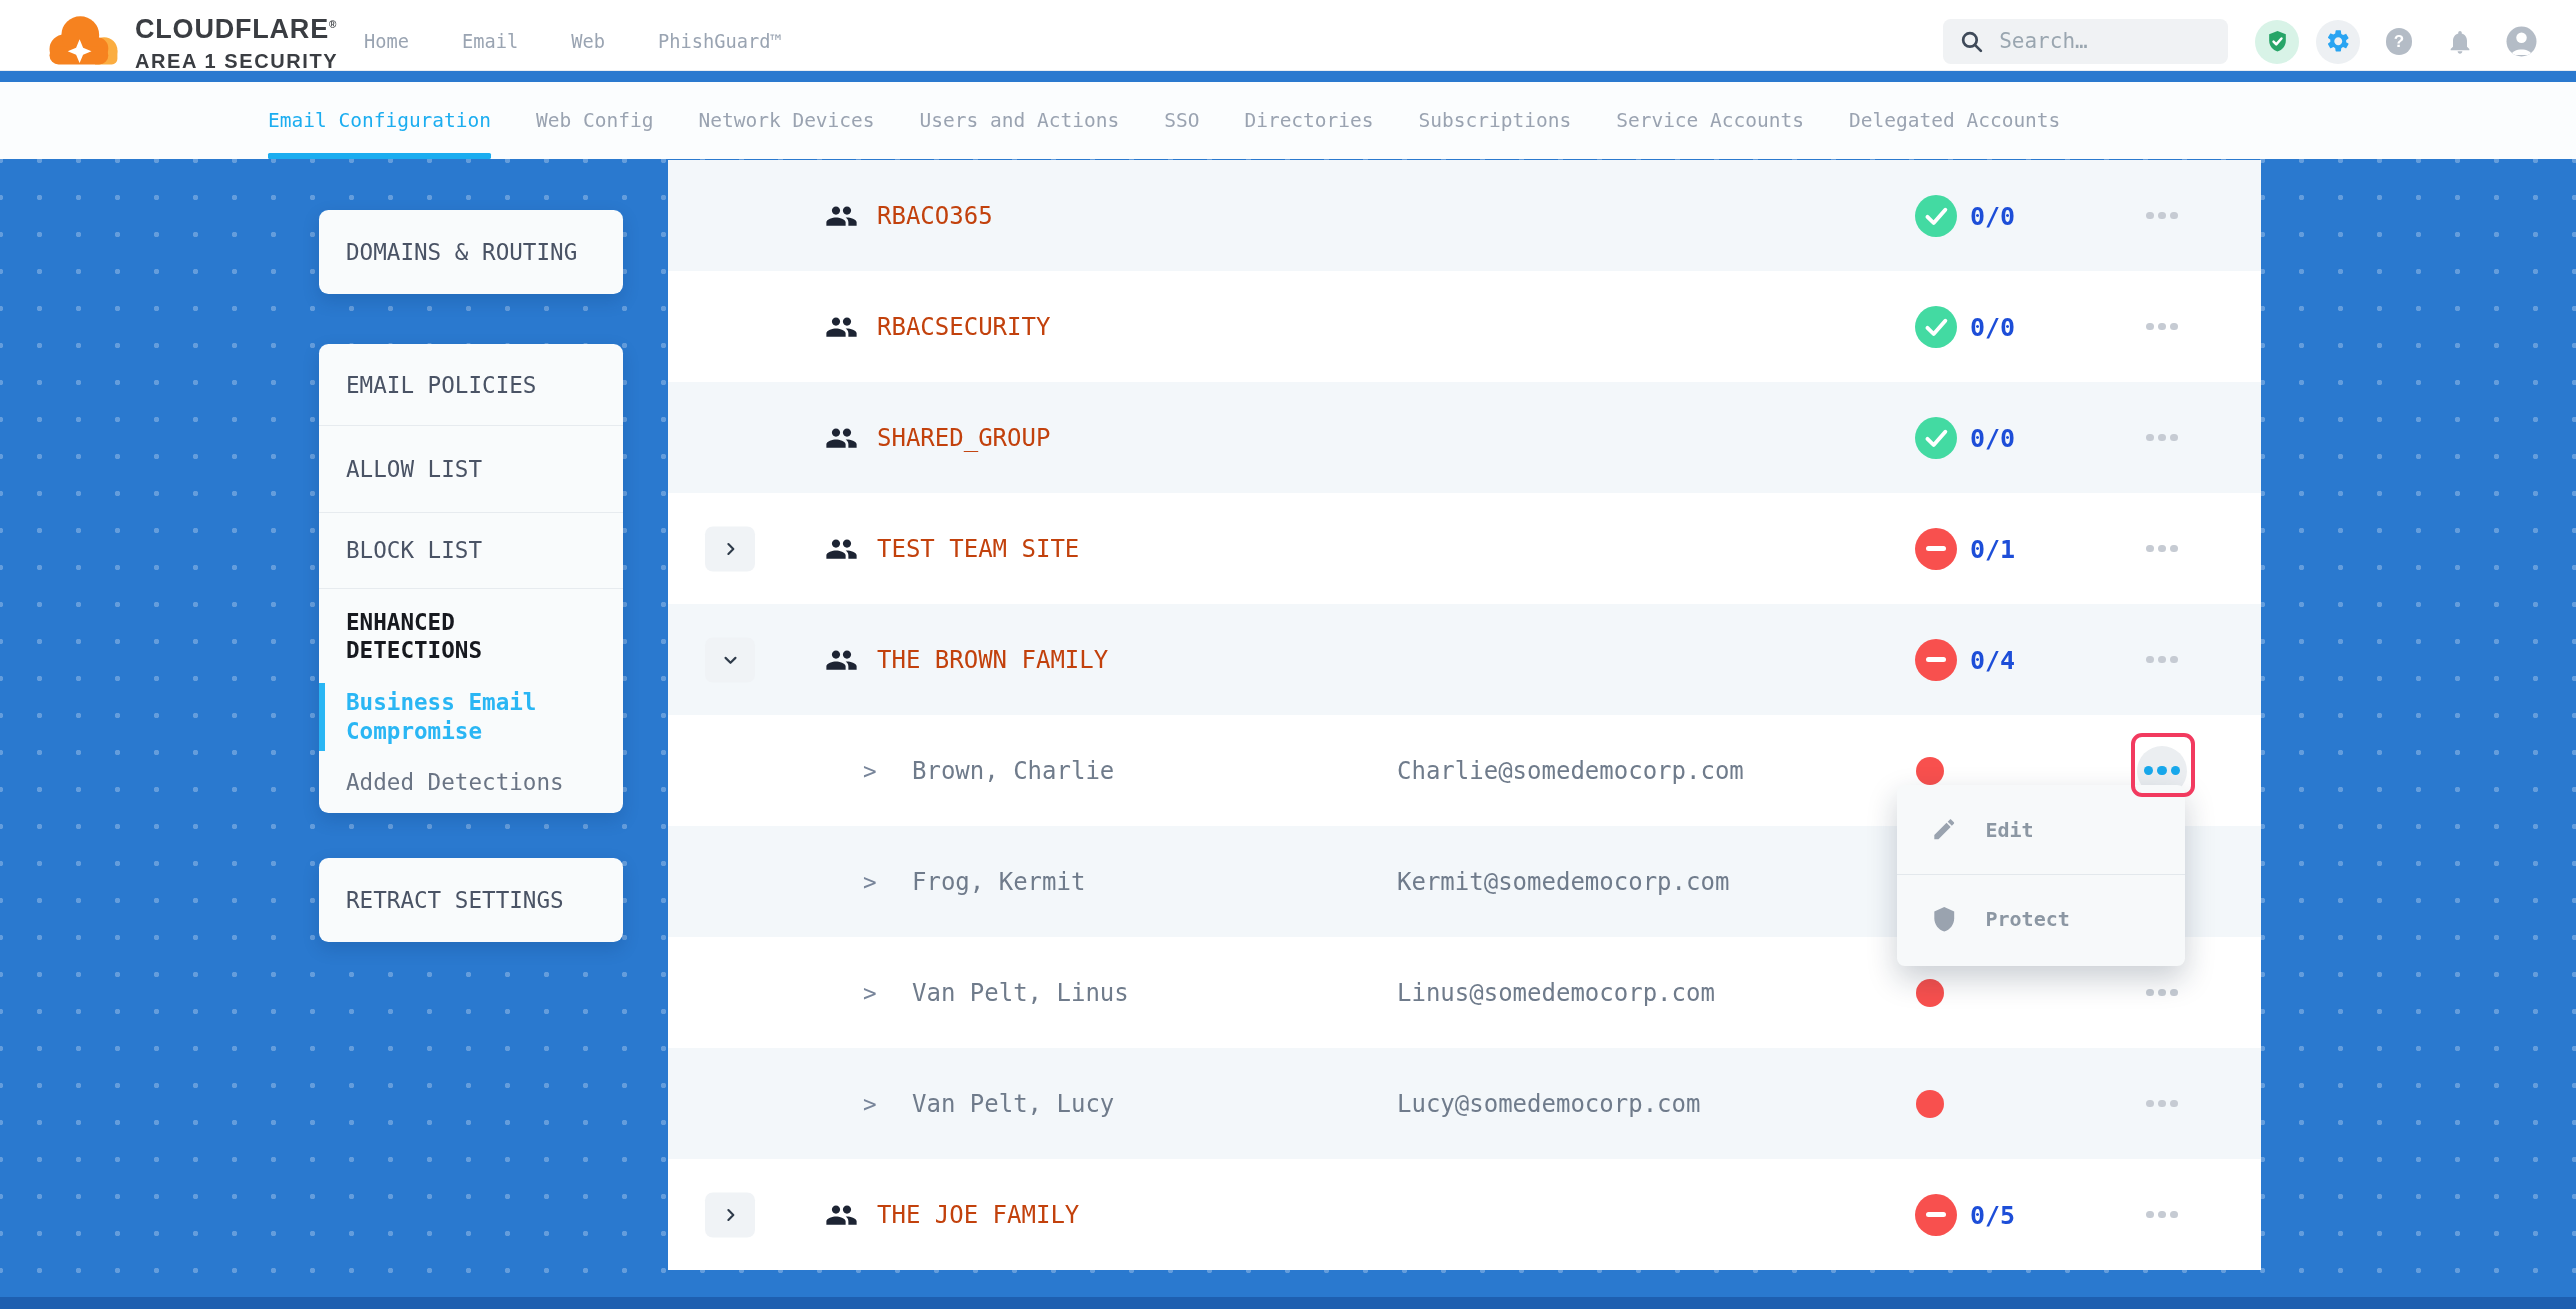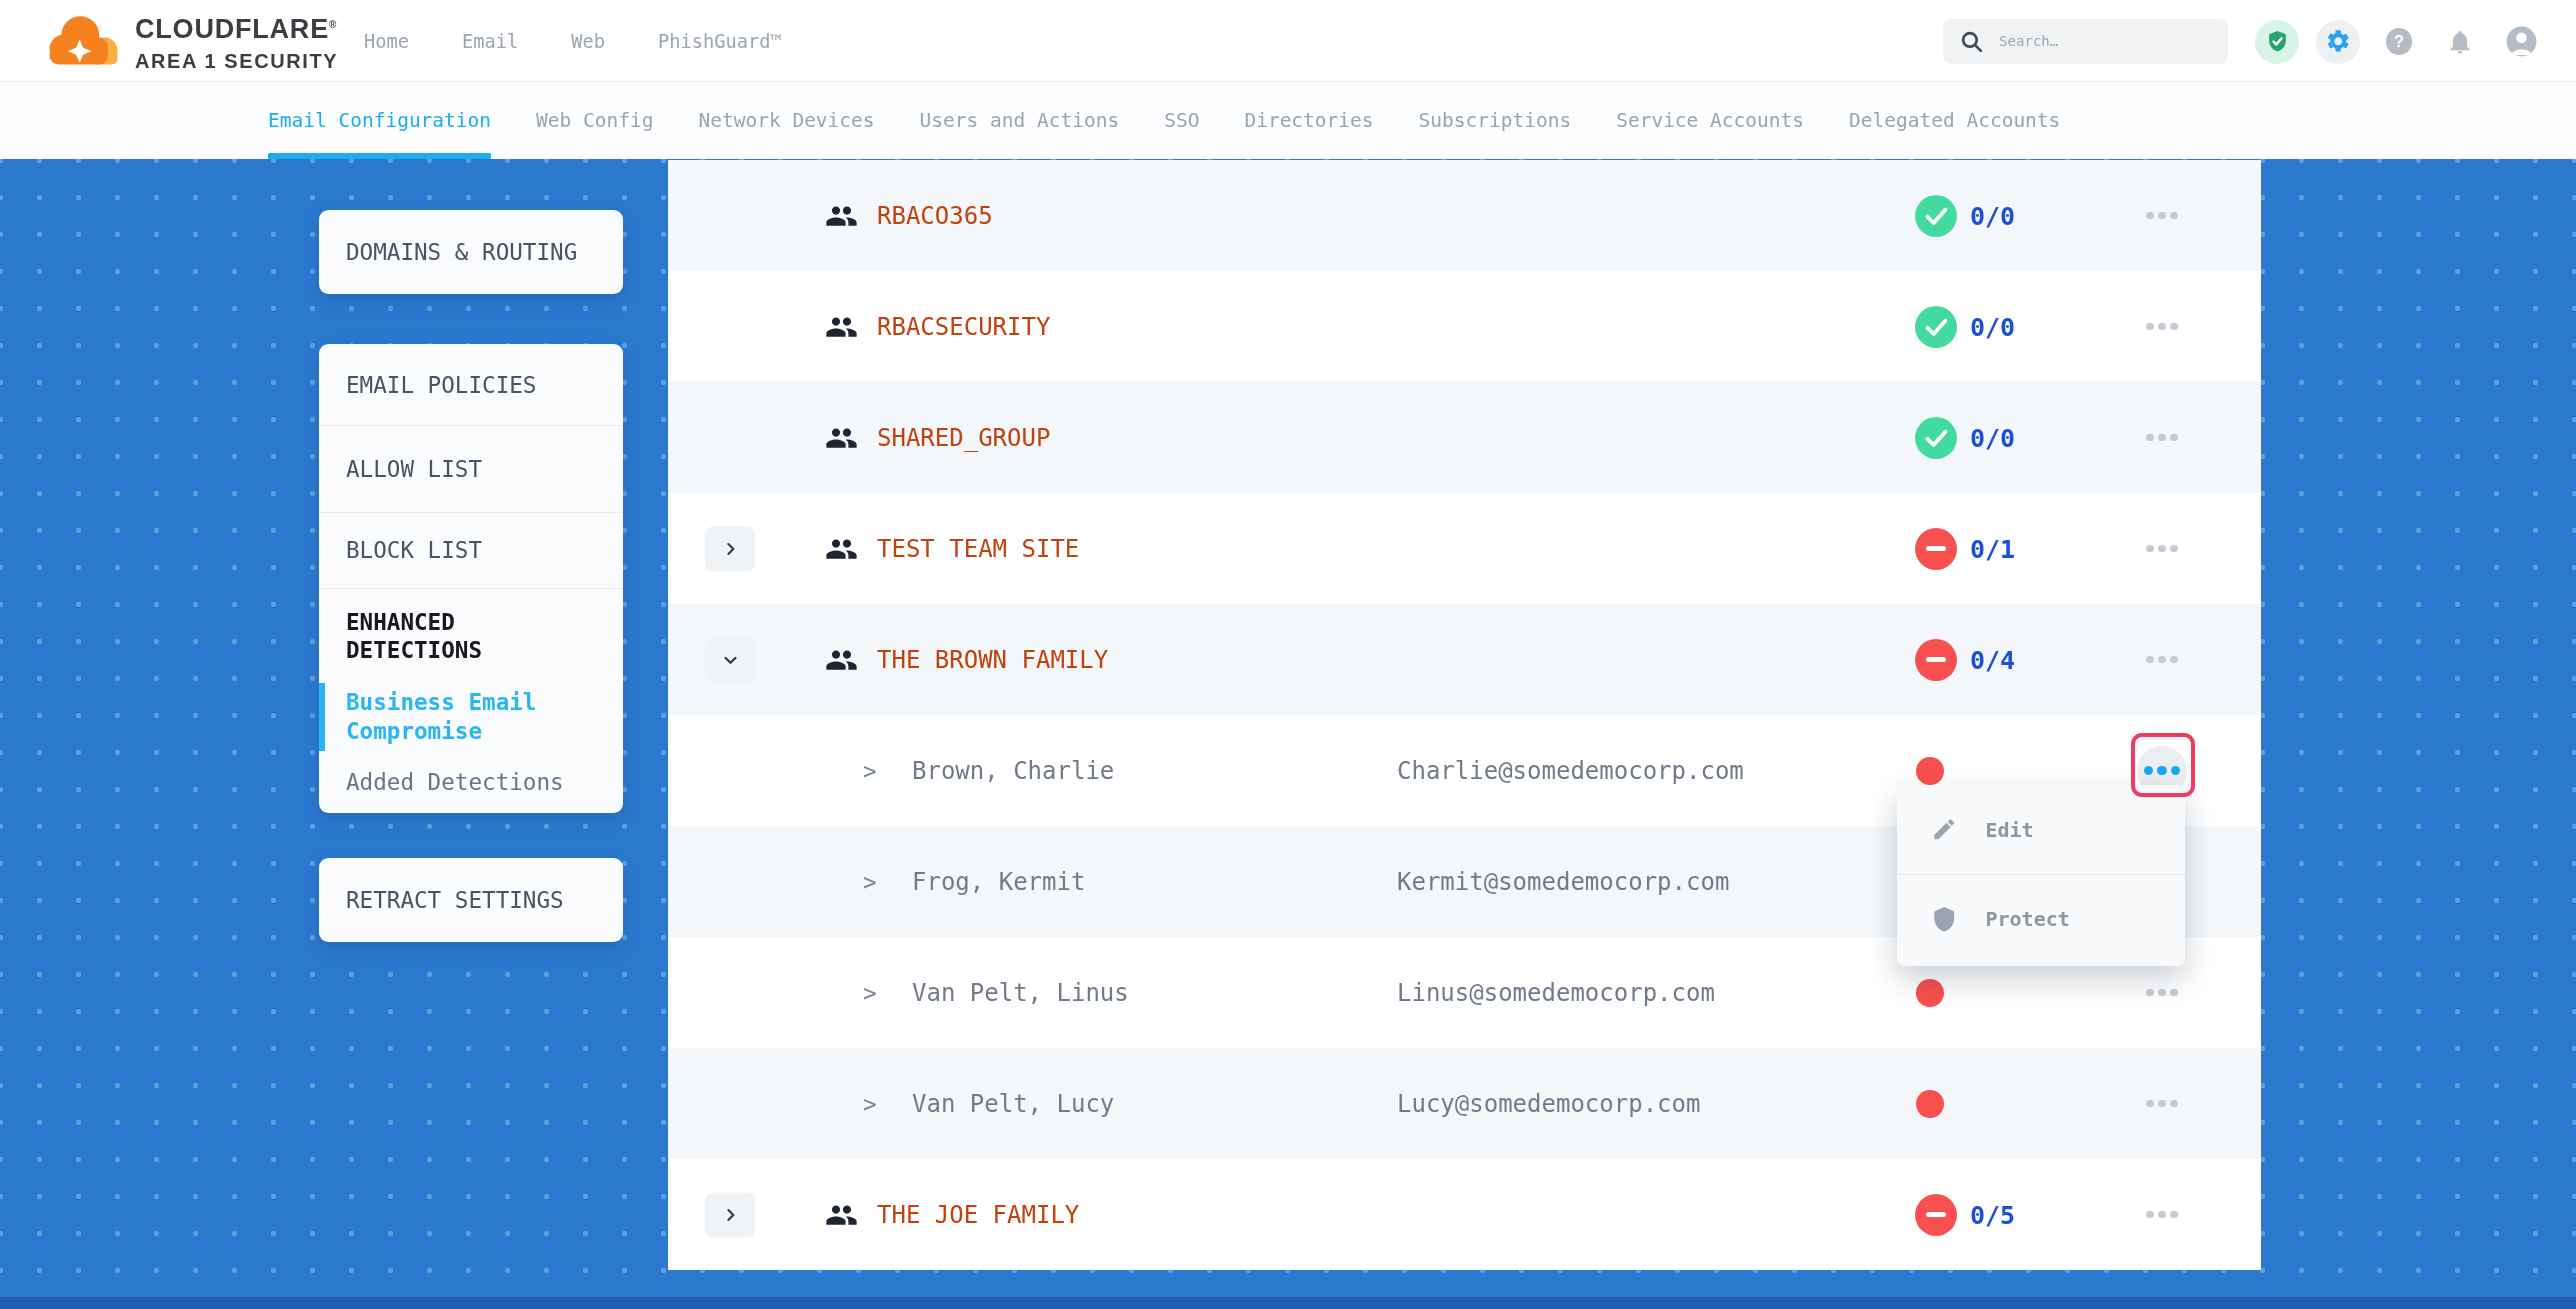--- a/index.html
+++ b/index.html
@@ -7,36 +7,36 @@
   body { font-family:"DejaVu Sans Mono","Liberation Mono",monospace; overflow:hidden; }
 
   .page { position:relative; width:2576px; height:1309px; overflow:hidden;
     background-color:#2a79cf;
     background-image:radial-gradient(circle, rgba(255,255,255,.27) 2.5px, rgba(255,255,255,0) 3px);
     background-size:39px 37px; background-position:20px 31px; }
 
   .bottom-strip { position:absolute; left:0; bottom:0; width:2576px; height:12.5px; background:#1e5fb0; }
 
   
-  .topbar { position:absolute; left:0; top:0; width:2576px; height:82px; background:#ffffff;
+  .topbar { position:absolute; left:0; top:0; width:2576px; height:71px; background:#ffffff;
     border-bottom:0.8px solid #e9edf1; z-index:20; }
   .logo-cloud { position:absolute; left:39px; top:9.3px; width:84px; height:62px; }
   .brand-text { position:absolute; left:135px; top:14px; font-family:"Liberation Sans",sans-serif; color:#3a3d42; }
   .brand-line1 { font-size:27px; font-weight:bold; letter-spacing:0.8px; }
   .brand-line1 sup { font-size:10px; }
   .brand-line2 { font-size:20px; font-weight:bold; letter-spacing:1.6px; margin-top:5.4px; }
 
   .main-nav { position:absolute; left:364px; top:0; height:82px; display:flex; align-items:center; gap:53px; }
   .nav-item { font-size:18.7px; color:#9aa4b2; cursor:pointer;text-align:center; }
 
   .search-box { position:absolute; left:1943px; top:18.7px; width:285px; height:45px; background:#f0f2f4;
     border-radius:7.8px; display:flex; align-items:center; padding:0 15.6px; }
   .search-box svg { flex:0 0 auto; }
   .search-input { border:none; outline:none; background:transparent; width:100%; margin-left:15.6px;
-    font-family:inherit; font-size:14px; color:#0c4a6e; }
+    font-family:inherit; font-size:21px; color:#0c4a6e; }
   .search-input::placeholder { color:#9aa6b0; }
 
   .icon-cluster { position:absolute; left:2255px; top:19.5px; display:flex; gap:17px; }
   .icon-wrap { width:44px; height:44px; border-radius:50%; display:flex; align-items:center; justify-content:center; cursor:pointer; }
   .icon-wrap.mint { background:#d8f3e7; }
   .icon-wrap.lgray { background:#edf0f3; }
   .q-circle { width:26.5px; height:26.5px; border-radius:50%; background:#b4bcc6; color:#fff;
     font-family:"Liberation Sans",sans-serif; font-weight:bold; font-size:17px;
     display:flex; align-items:center; justify-content:center; }
 

